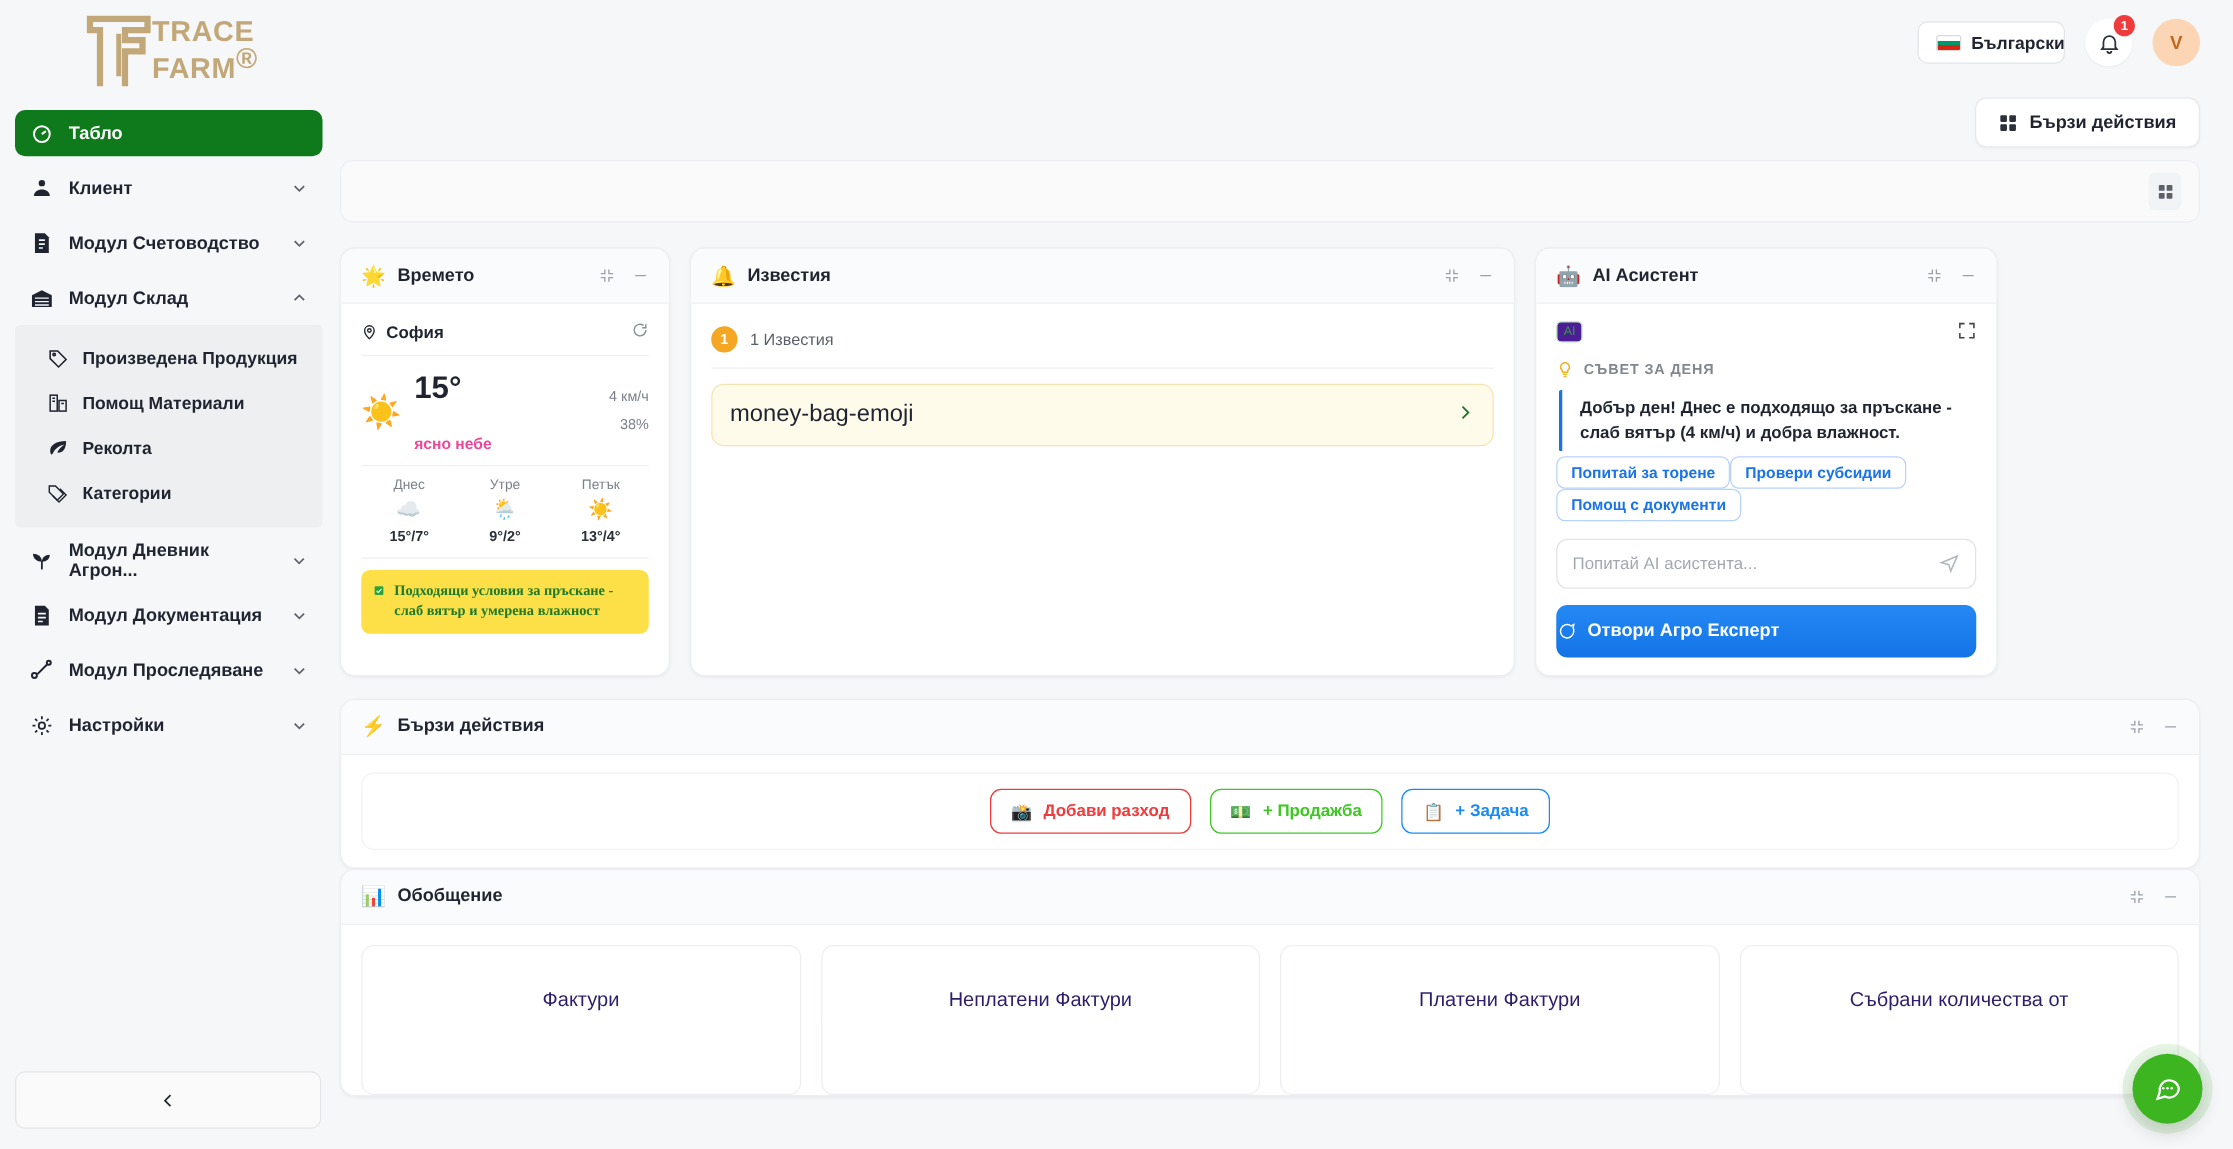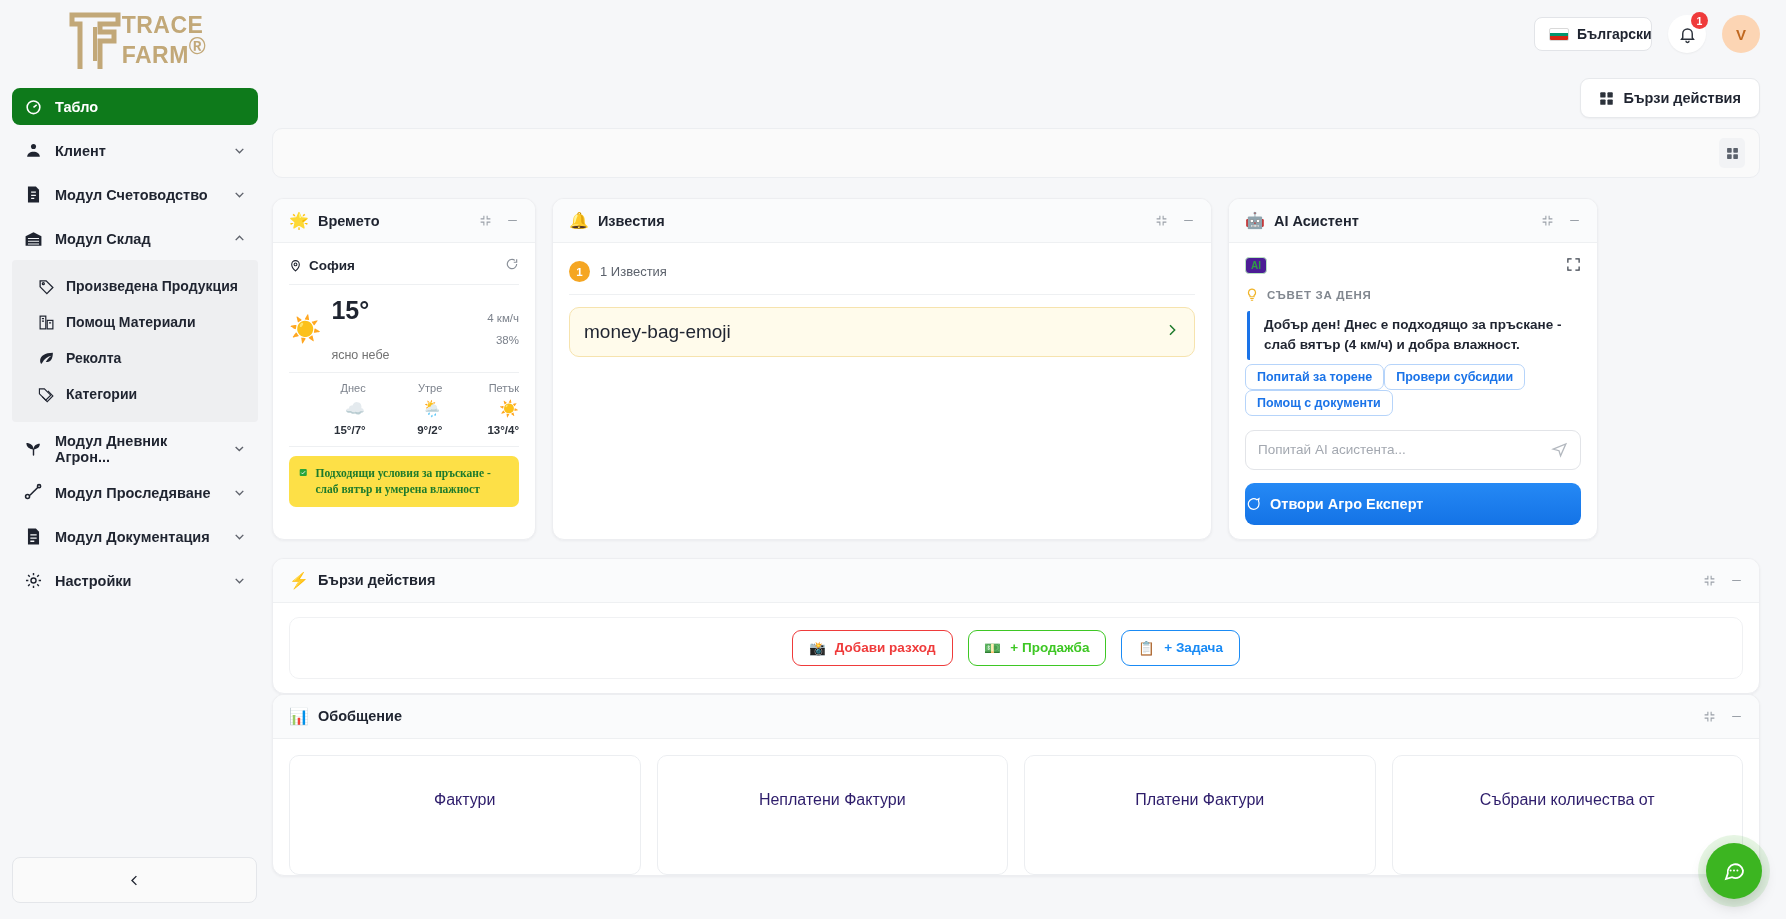--- a/index.html
+++ b/index.html
@@ -134,24 +134,24 @@
   .card-body { padding: 14px 16px; flex: 1; }
 
   
   .w-card { width: 264px; }
   .w-city { display: flex; align-items: center; gap: 7px; font-size: 13.5px; font-weight: 700; padding-bottom: 10px; }
   .w-refresh { margin-left: auto; cursor: pointer; color: #8a9099; }
   .hr { height: 1px; background: #eef0f2; }
   .w-now { display: flex; align-items: center; padding: 12px 0 10px 0; }
   .w-sun { font-size: 26px; margin-right: 10px; }
   .w-temp { font-size: 25px; font-weight: 800; line-height: 1.05; }
-  .w-desc { font-size: 12.5px; font-weight: 400; color: #737373; margin-top: 25px; }
+  .w-desc { font-size: 12.5px; font-weight: 700; color: #ec4899; margin-top: 25px; }
   .w-meta { margin-left: auto; text-align: right; font-size: 11.5px; color: #7c828c; line-height: 1.9; }
   .w-forecast { display: flex; padding: 9px 0 10px 0; }
-  .w-day { flex: 1; text-align: right; }
+  .w-day { flex: 1; text-align: center; }
   .w-day-name { font-size: 11px; color: #7c828c; margin-bottom: 4px; }
   .w-day-ico { font-size: 16px; line-height: 1.4; }
   .w-day-temp { font-size: 11.5px; font-weight: 700; color: #2b313a; margin-top: 3px; }
   .w-good {
     display: flex; gap: 8px; align-items: flex-start;
     background: #fde047; border-radius: 7px; padding: 9px 10px; margin-top: 9px; font-family: Liberation Serif, serif;
   }
   .w-good-txt { font-size: 11.5px; font-weight: 700; color: #1d7a2c; line-height: 1.45; }
 
   
@@ -174,21 +174,21 @@
     font-size: 10.5px; font-weight: 600; color: #d98c0a;
     border: 1px solid #f0cf86; border-radius: 5px; padding: 2px 7px; background: #fffdf4;
   }
   .n-sub { font-size: 12.5px; color: #7c828c; margin-top: 6px; }
   .n-chev { margin-left: auto; color: #1d7a2c; }
 
   
   .ai-card { width: 370px; }
   .ai-top { display: flex; align-items: flex-start; }
   .ai-pill {
-    font-size: 10px; font-weight: 700; color: #2f9e44;
+    font-size: 10px; font-weight: 400; color: #2f9e44;
     border: 1px solid #b7e4c0; border-radius: 4px; padding: 2px 5px; background: #4c1d95; text-align: center;
   }
   .ai-expand { margin-left: auto; cursor: pointer; color: #3d434d; }
   .ai-tip-label {
     display: flex; align-items: center; gap: 8px; margin-top: 12px;
     font-size: 11.5px; font-weight: 600; color: #81878f; letter-spacing: .7px;
   }
   .ai-tip {
     border-left: 3px solid #1a73e8; border-radius: 2px;
     padding: 4px 0 4px 14px; margin: 9px 0 4px 2px;
@@ -367,40 +367,40 @@
             </svg>
         </span>
         <span>Модул Дневник Агрон...</span>
         <svg class="chev" viewBox="0 0 24 24" fill="none" stroke="currentColor" stroke-width="2.6">
             <path d="M5 9l7 7 7-7"></path>
           </svg>
       </div>
 
       <div class="nav-item">
         <span class="nav-ico">
+          <svg viewBox="0 0 24 24" fill="currentColor">
+              <path d="M5 2h10l4 4v16H5z"></path>
+              <path d="M8 10h8M8 14h8M8 18h5" stroke="#f6f7f9" stroke-width="1.6"></path>
+            </svg>
+        </span>
+        <span>Модул Документация</span>
+        <svg class="chev" viewBox="0 0 24 24" fill="none" stroke="currentColor" stroke-width="2.6">
+            <path d="M5 9l7 7 7-7"></path>
+          </svg>
+      </div>
+
+      <div class="nav-item">
+        <span class="nav-ico">
           <svg viewBox="0 0 24 24" fill="none" stroke="currentColor" stroke-width="2">
               <circle cx="4.5" cy="17" r="2.5"></circle>
               <path d="M7.5 15.5L18 5"></path>
               <circle cx="19" cy="4" r="2"></circle>
             </svg>
         </span>
         <span>Модул Проследяване</span>
-        <svg class="chev" viewBox="0 0 24 24" fill="none" stroke="currentColor" stroke-width="2.6">
-            <path d="M5 9l7 7 7-7"></path>
-          </svg>
-      </div>
-
-      <div class="nav-item">
-        <span class="nav-ico">
-          <svg viewBox="0 0 24 24" fill="currentColor">
-              <path d="M5 2h10l4 4v16H5z"></path>
-              <path d="M8 10h8M8 14h8M8 18h5" stroke="#f6f7f9" stroke-width="1.6"></path>
-            </svg>
-        </span>
-        <span>Модул Документация</span>
         <svg class="chev" viewBox="0 0 24 24" fill="none" stroke="currentColor" stroke-width="2.6">
             <path d="M5 9l7 7 7-7"></path>
           </svg>
       </div>
 
       <div class="nav-item">
         <span class="nav-ico">
           <svg viewBox="0 0 24 24" fill="none" stroke="currentColor" stroke-width="1.8">
               <circle cx="12" cy="12" r="3.2"></circle>
               <path d="M12 2.5v3M12 18.5v3M2.5 12h3M18.5 12h3M5.2 5.2l2.1 2.1M16.7 16.7l2.1 2.1M18.8 5.2l-2.1 2.1M7.3 16.7l-2.1 2.1"></path>

